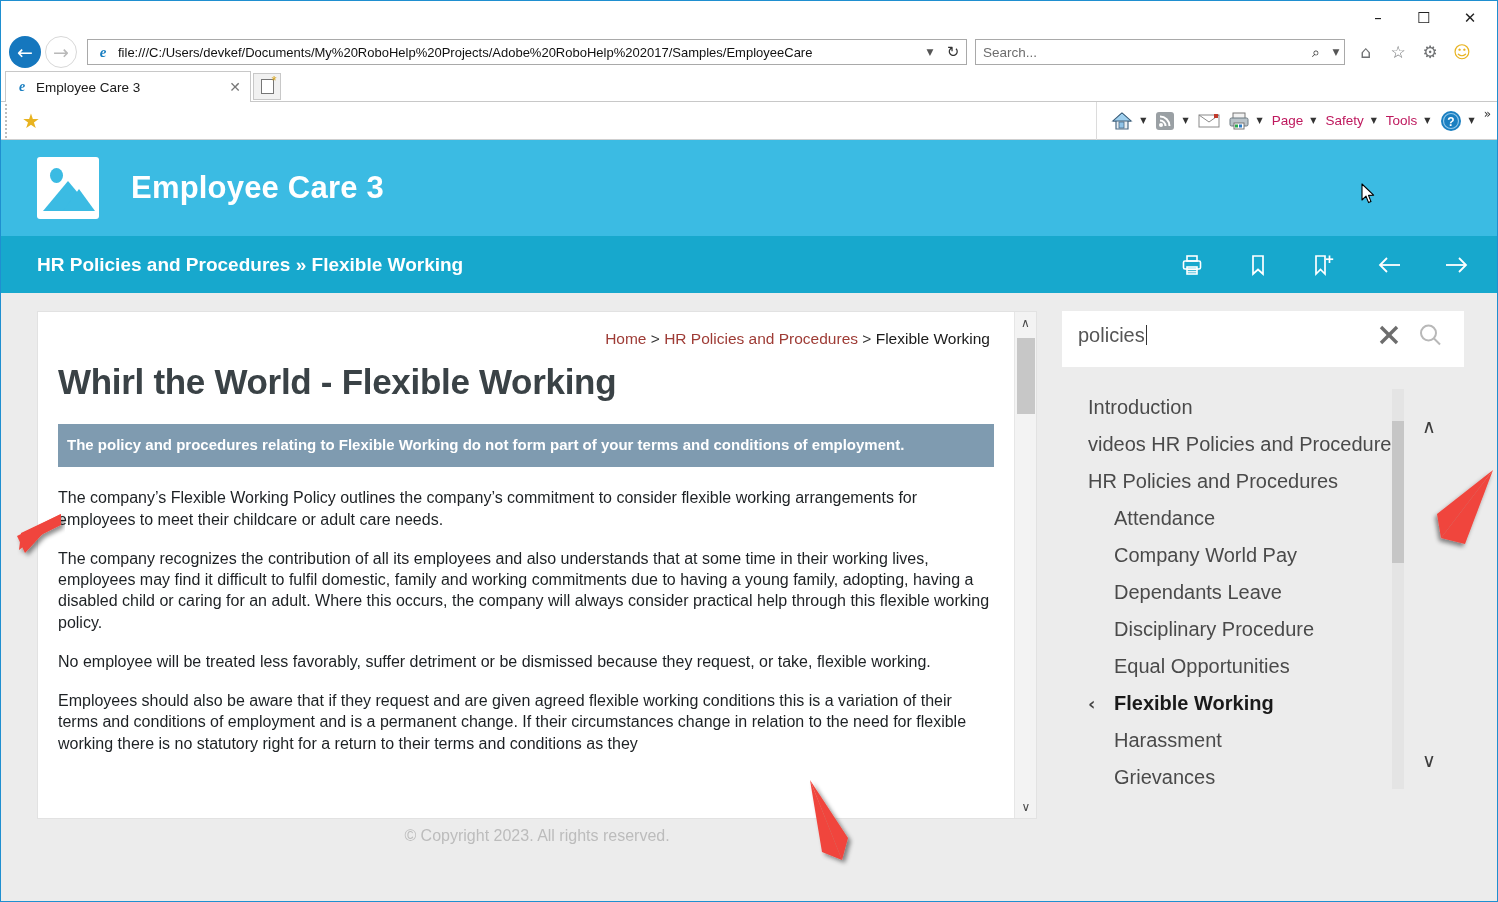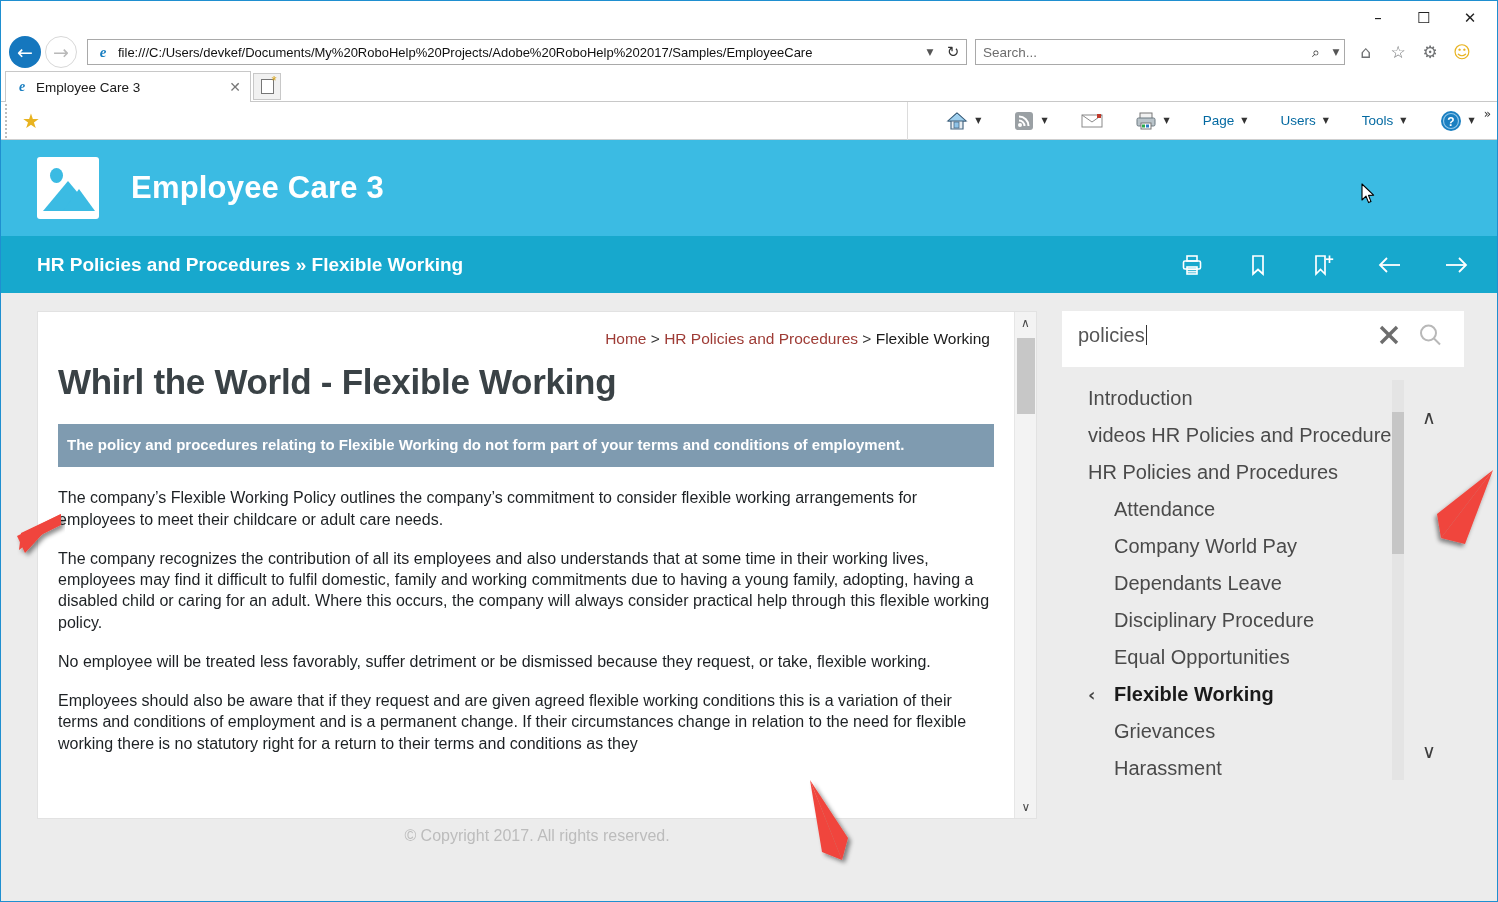--- a/index.html
+++ b/index.html
@@ -128,21 +128,21 @@
     background-size: 2px 4px; background-repeat: repeat-y;
     background-position: 4px 6px; }
   .fav-star {
     width: 40px; height: 38px; display: flex; align-items: center;
     justify-content: center; font-size: 20px; color: #e8b320;
     font-family: "DejaVu Sans", sans-serif;
   }
   .cmd-right { margin-left: auto; display: flex; align-items: center; height: 38px;
                border-left: 1px solid #dcdcdc; padding-left: 10px; }
   .cmd-item { display: flex; align-items: center; height: 38px; padding: 0 4px;
-              font-size: 13.5px; color: #0369a1; margin-left: 24px; }
+              font-size: 13.5px; color: #be185d; }
   .cmd-caret { font-size: 8px; color: #333; padding: 0 5px 0 3px;
                font-family: "DejaVu Sans", sans-serif; }
   .cmd-chevrons { font-size: 12px; color: #333; padding: 0 6px 14px 4px;
                   font-family: "DejaVu Sans", sans-serif; }
 
   
   .page {
     position: absolute; left: 0; top: 139px; width: 1496px; height: 761px;
     background: #ececec; overflow: hidden;
   }
@@ -233,21 +233,21 @@
               color: #b5b5b5; }
 
   .side-btns { display: flex; gap: 11px; margin-top: 9px; }
   .side-btn {
     flex: 1; height: 38px; background: #45c0e5; color: #ffffff; font-size: 19px;
     display: flex; align-items: center; justify-content: center; gap: 9px;
   }
   .chk { font-size: 17px; font-family: "DejaVu Sans", sans-serif; }
 
   .side-toc {
-    position: relative; margin-top: 13px; height: 400px;
+    position: relative; margin-top: 22px; height: 400px;
     background: #ececec; overflow: hidden; text-align: right;
   }
   .toc-scroll { position: absolute; left: 0; top: 0; width: 380px; }
   .toc-item {
     height: 37px; display: flex; align-items: center; font-size: 20px;
     color: #4a4a4a; padding-left: 26px; position: relative;
   }
   .toc-item.lvl2 { padding-left: 52px; }
   .toc-item.active { font-weight: bold; color: #1a1a1a; }
   .toc-caret-left {
@@ -364,21 +364,21 @@
         </svg>
       </div>
       <div class="cmd-caret">▼</div>
 
       <div class="cmd-item">
         <span>Page</span>
       </div>
       <div class="cmd-caret">▼</div>
 
       <div class="cmd-item">
-        <span>Users</span>
+        <span>Safety</span>
       </div>
       <div class="cmd-caret">▼</div>
 
       <div class="cmd-item">
         <span>Tools</span>
       </div>
       <div class="cmd-caret">▼</div>
 
       <div class="cmd-item">
         <svg width="22" height="22" viewBox="0 0 22 22" aria-hidden="true">
@@ -465,21 +465,21 @@
           <div class="para">Employees should also be aware that if they request and are given agreed flexible working conditions this is a variation of their terms and conditions of employment and is a permanent change. If their circumstances change in relation to the need for flexible working there is no statutory right for a return to their terms and conditions as they</div>
         </div>
 
         <div class="sb-v">
           <div class="sb-arrow">∧</div>
           <div class="sb-thumb"></div>
           <div class="sb-arrow bottom">∨</div>
         </div>
       </div>
 
-      <div class="rh-footer">© Copyright 2017. All rights reserved.</div>
+      <div class="rh-footer">© Copyright 2023. All rights reserved.</div>
 
       <div class="rh-side">
 
         <div class="side-search">
           <div class="side-search-val">
             <span>policies</span><span class="caret-bar"></span>
           </div>
           <div class="side-clear">
             <svg width="30" height="30" viewBox="0 0 30 30" aria-hidden="true">
               <line x1="7" y1="7" x2="23" y2="23" stroke="#6d6d6d" stroke-width="3.4"></line>
@@ -519,24 +519,24 @@
               <span>Disciplinary Procedure</span>
             </div>
             <div class="toc-item lvl2">
               <span>Equal Opportunities</span>
             </div>
             <div class="toc-item lvl2 active">
               <span class="toc-caret-left">‹</span>
               <span>Flexible Working</span>
             </div>
             <div class="toc-item lvl2">
+              <span>Harassment</span>
+            </div>
+            <div class="toc-item lvl2">
               <span>Grievances</span>
-            </div>
-            <div class="toc-item lvl2">
-              <span>Harassment</span>
             </div>
           </div>
 
           <div class="toc-sb">
             <div class="toc-sb-thumb"></div>
           </div>
           <div class="toc-up">∧</div>
           <div class="toc-down">∨</div>
         </div>
 

